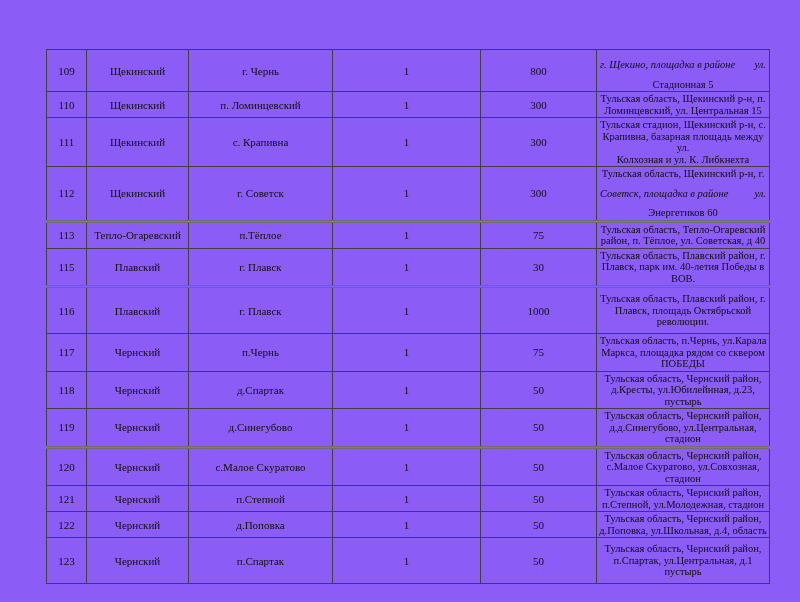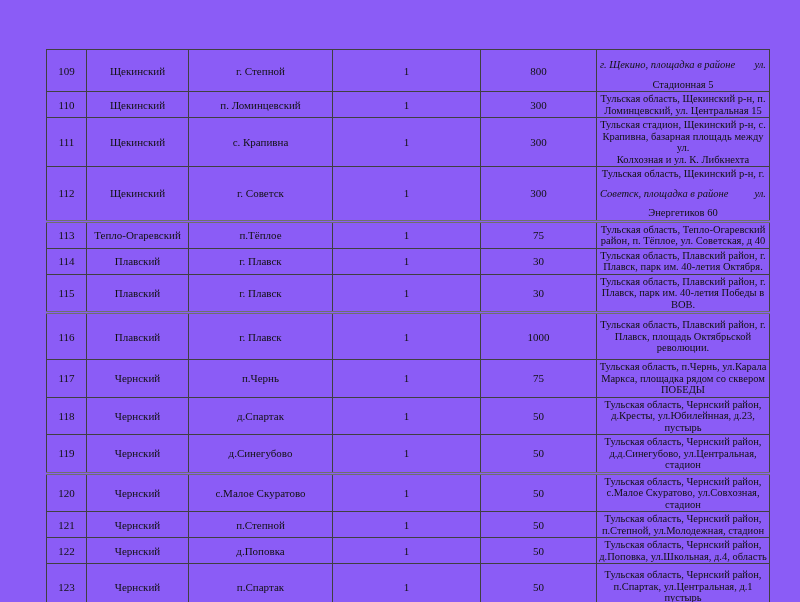--- a/index.html
+++ b/index.html
@@ -59,21 +59,21 @@
         <col style="width: 102px;">
         <col style="width: 144px;">
         <col style="width: 148px;">
         <col style="width: 116px;">
         <col style="width: 173px;">
       </colgroup>
     <tbody>
         <tr style="height: 25px;">
           <td>109</td>
           <td>Щекинский</td>
-          <td>г. Степной</td>
+          <td>г. Чернь</td>
           <td>1</td>
           <td>800</td>
           <td class="addr">
             <div class="jline">
               <span>г. Щекино, площадка в районе</span>
               <span>ул.</span>
             </div>
             <div>Стадионная 5</div>
           </td>
         </tr>
@@ -119,31 +119,20 @@
           <td>113</td>
           <td>Тепло-Огаревский</td>
           <td>п.Тёплое</td>
           <td>1</td>
           <td>75</td>
           <td class="addr">
             <div>Тульская область, Тепло-Огаревский</div>
             <div>район, п. Тёплое, ул. Советская, д 40</div>
           </td>
         </tr>
-        <tr style="height: 24px;">
-          <td>114</td>
-          <td>Плавский</td>
-          <td>г. Плавск</td>
-          <td>1</td>
-          <td>30</td>
-          <td class="addr">
-            <div>Тульская область, Плавский район, г.</div>
-            <div>Плавск, парк им. 40-летия Октября.</div>
-          </td>
-        </tr>
         <tr class="thick" style="height: 29px;">
           <td>115</td>
           <td>Плавский</td>
           <td>г. Плавск</td>
           <td>1</td>
           <td>30</td>
           <td class="addr">
             <div>Тульская область, Плавский район, г.</div>
             <div>Плавск, парк им. 40-летия Победы в</div>
             <div>ВОВ.</div>

